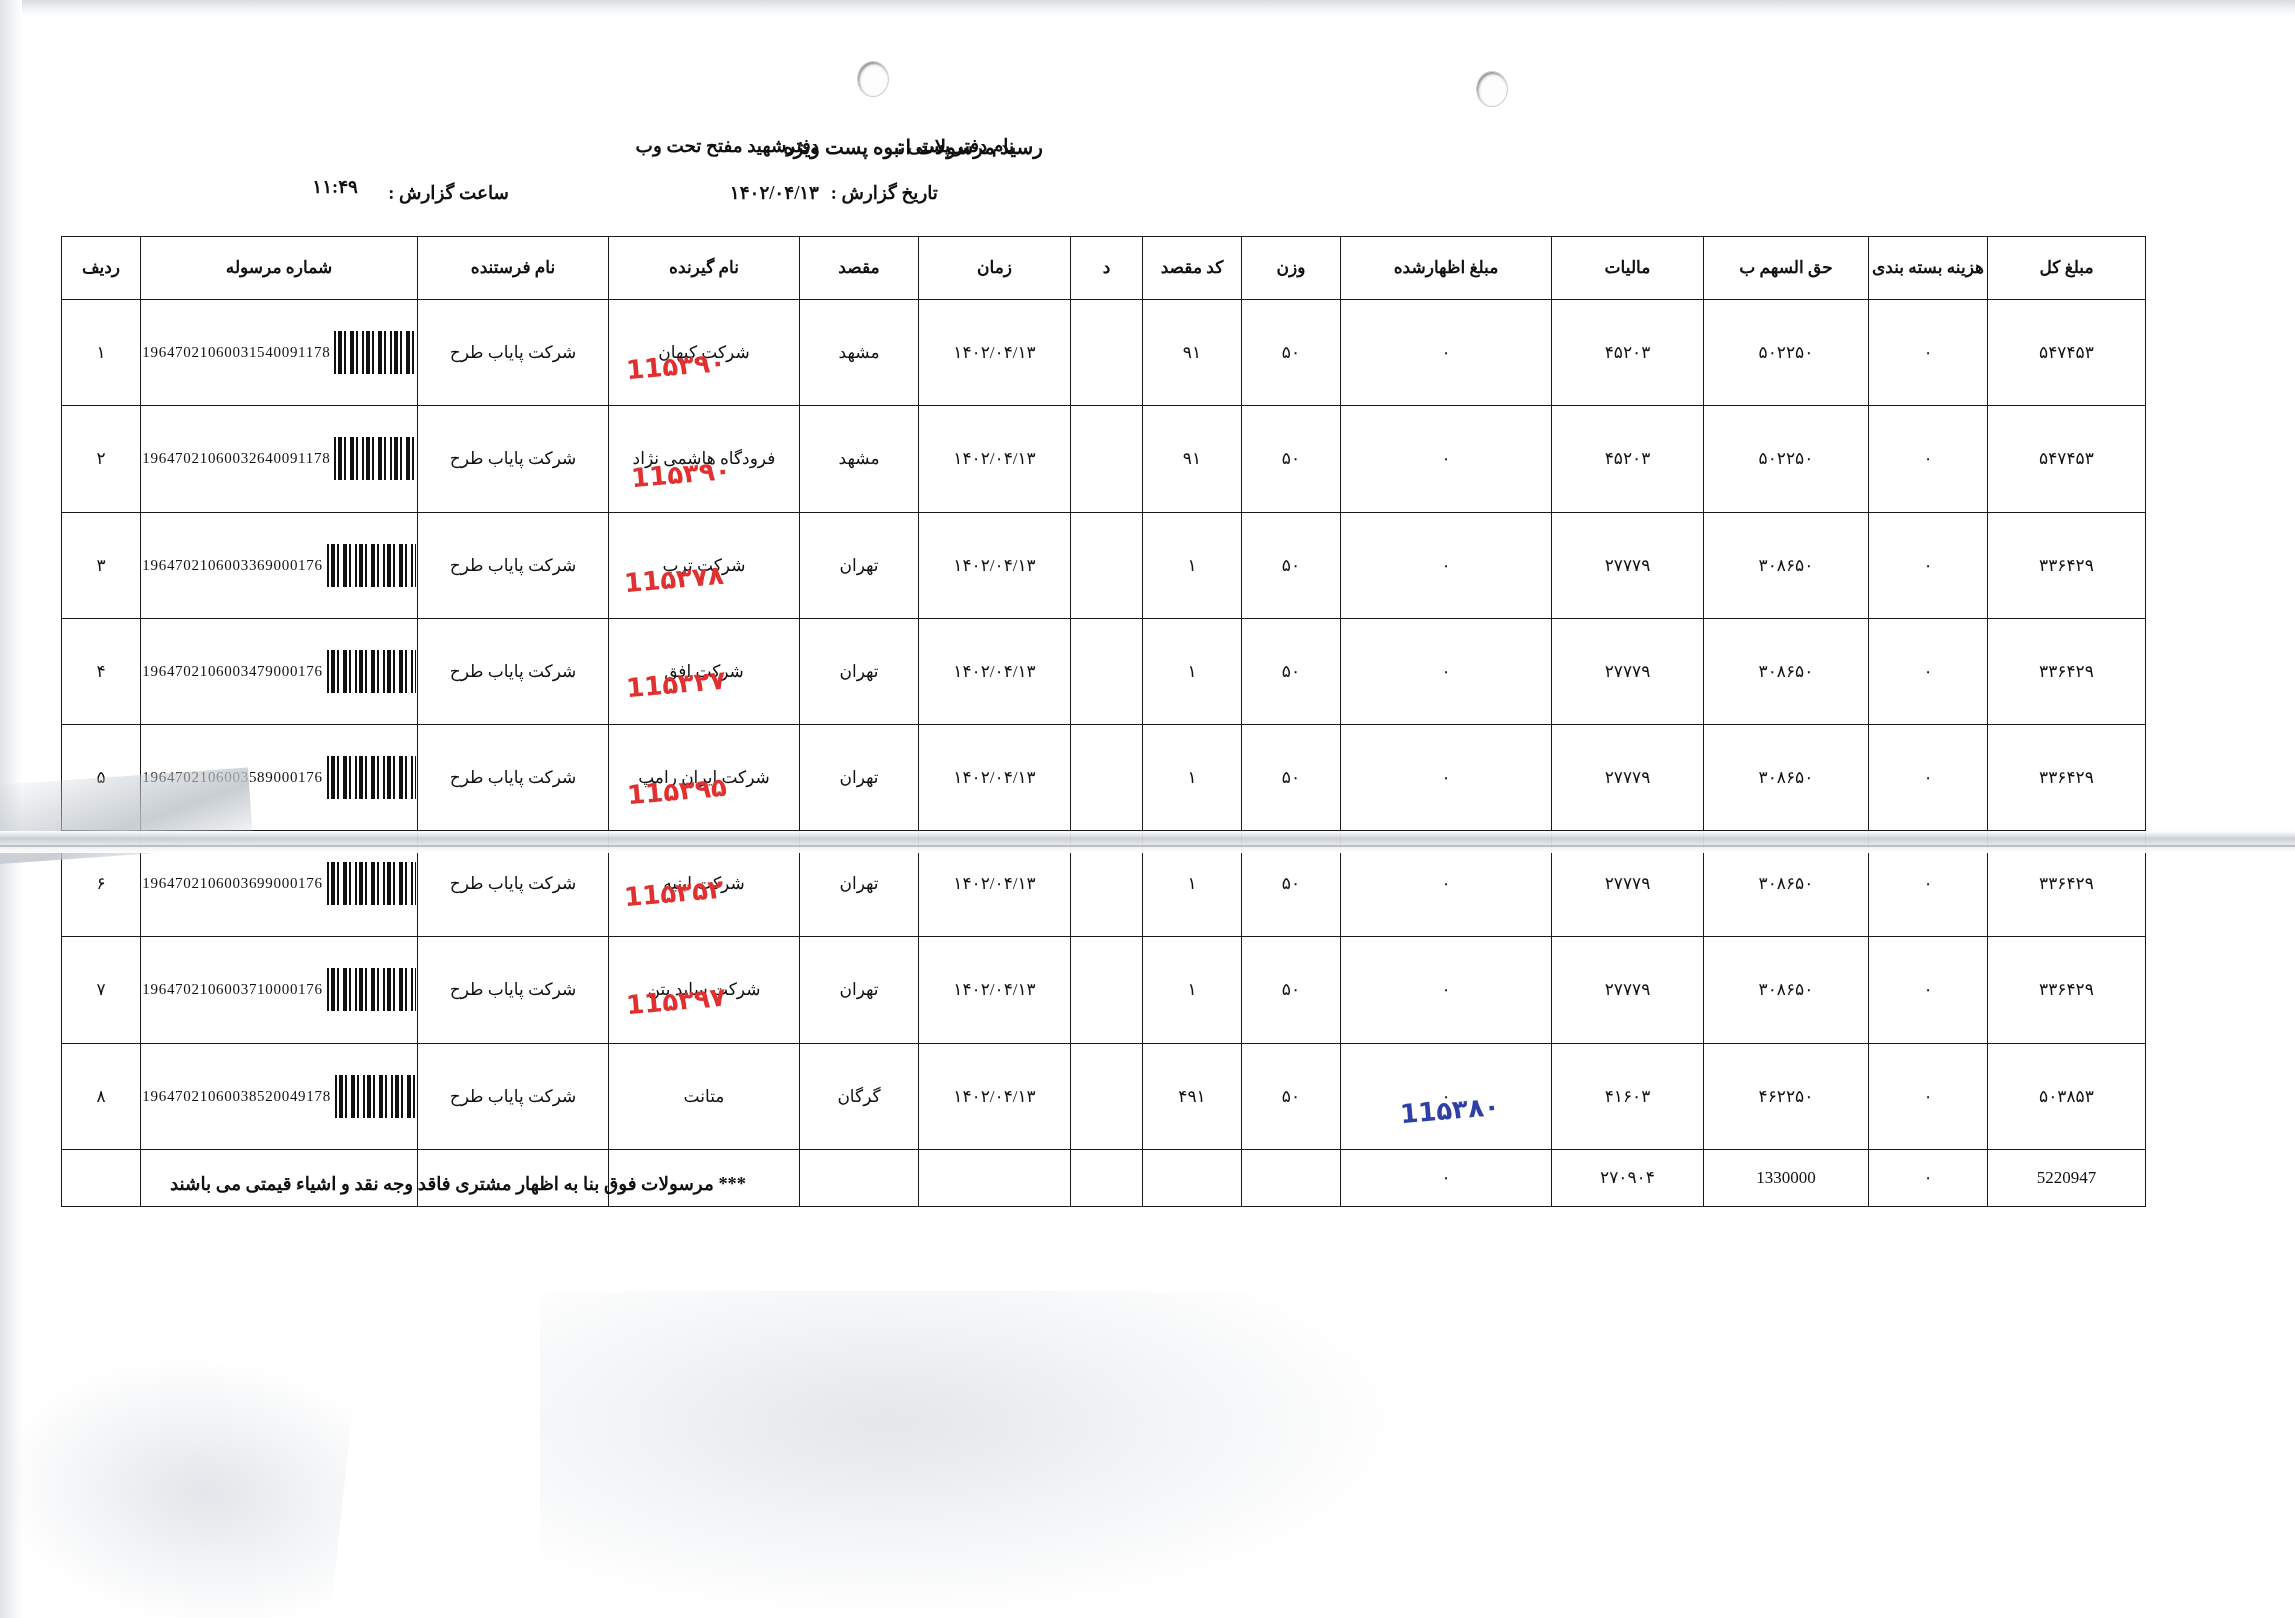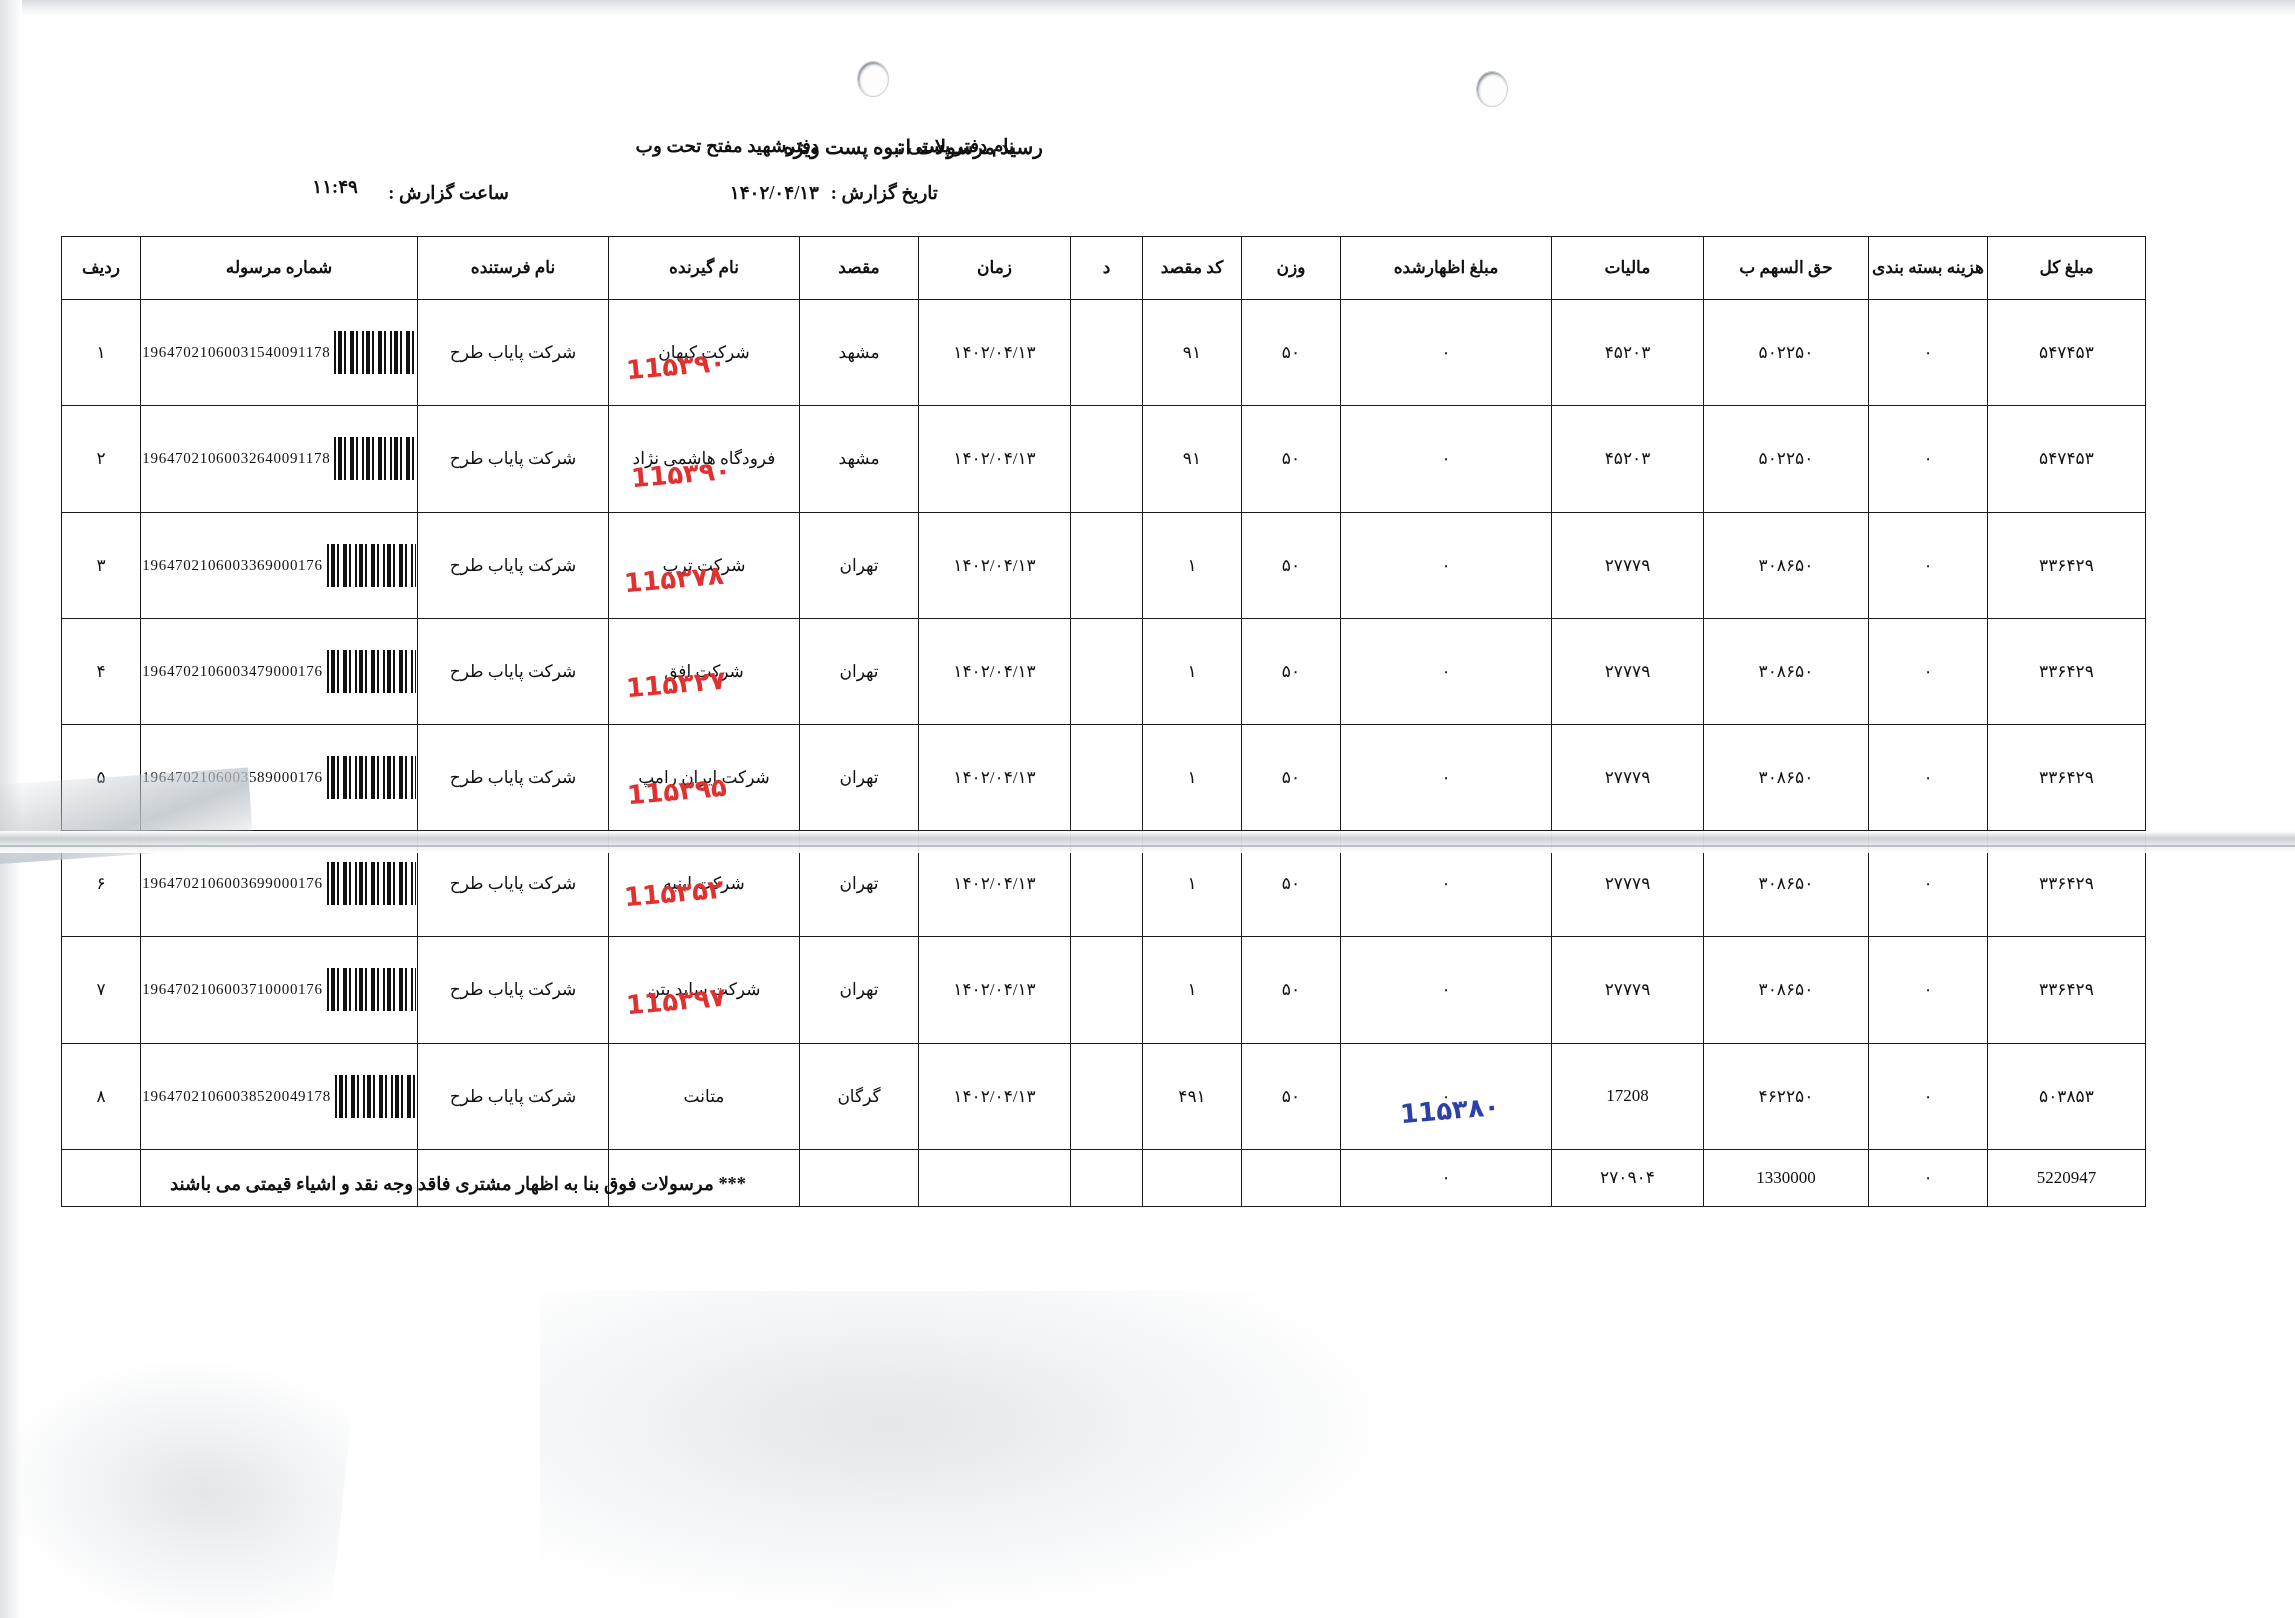--- a/index.html
+++ b/index.html
@@ -447,21 +447,21 @@
             <div class="barcode-num">1964702106003710000176</div>
           </div>
         </td>
         <td>۷</td>
       </tr>
 
       <tr>
         <td>۵۰۳۸۵۳</td>
         <td>۰</td>
         <td>۴۶۲۲۵۰</td>
-        <td>17208</td>
+        <td>۴۱۶۰۳</td>
         <td>
           <span>۰</span>
           <span class="hand blue hand-declared">11۵۳۸۰</span>
         </td>
         <td>۵۰</td>
         <td>۴۹۱</td>
         <td></td>
         <td>۱۴۰۲/۰۴/۱۳</td>
         <td>گرگان</td>
         <td>متانت</td>

